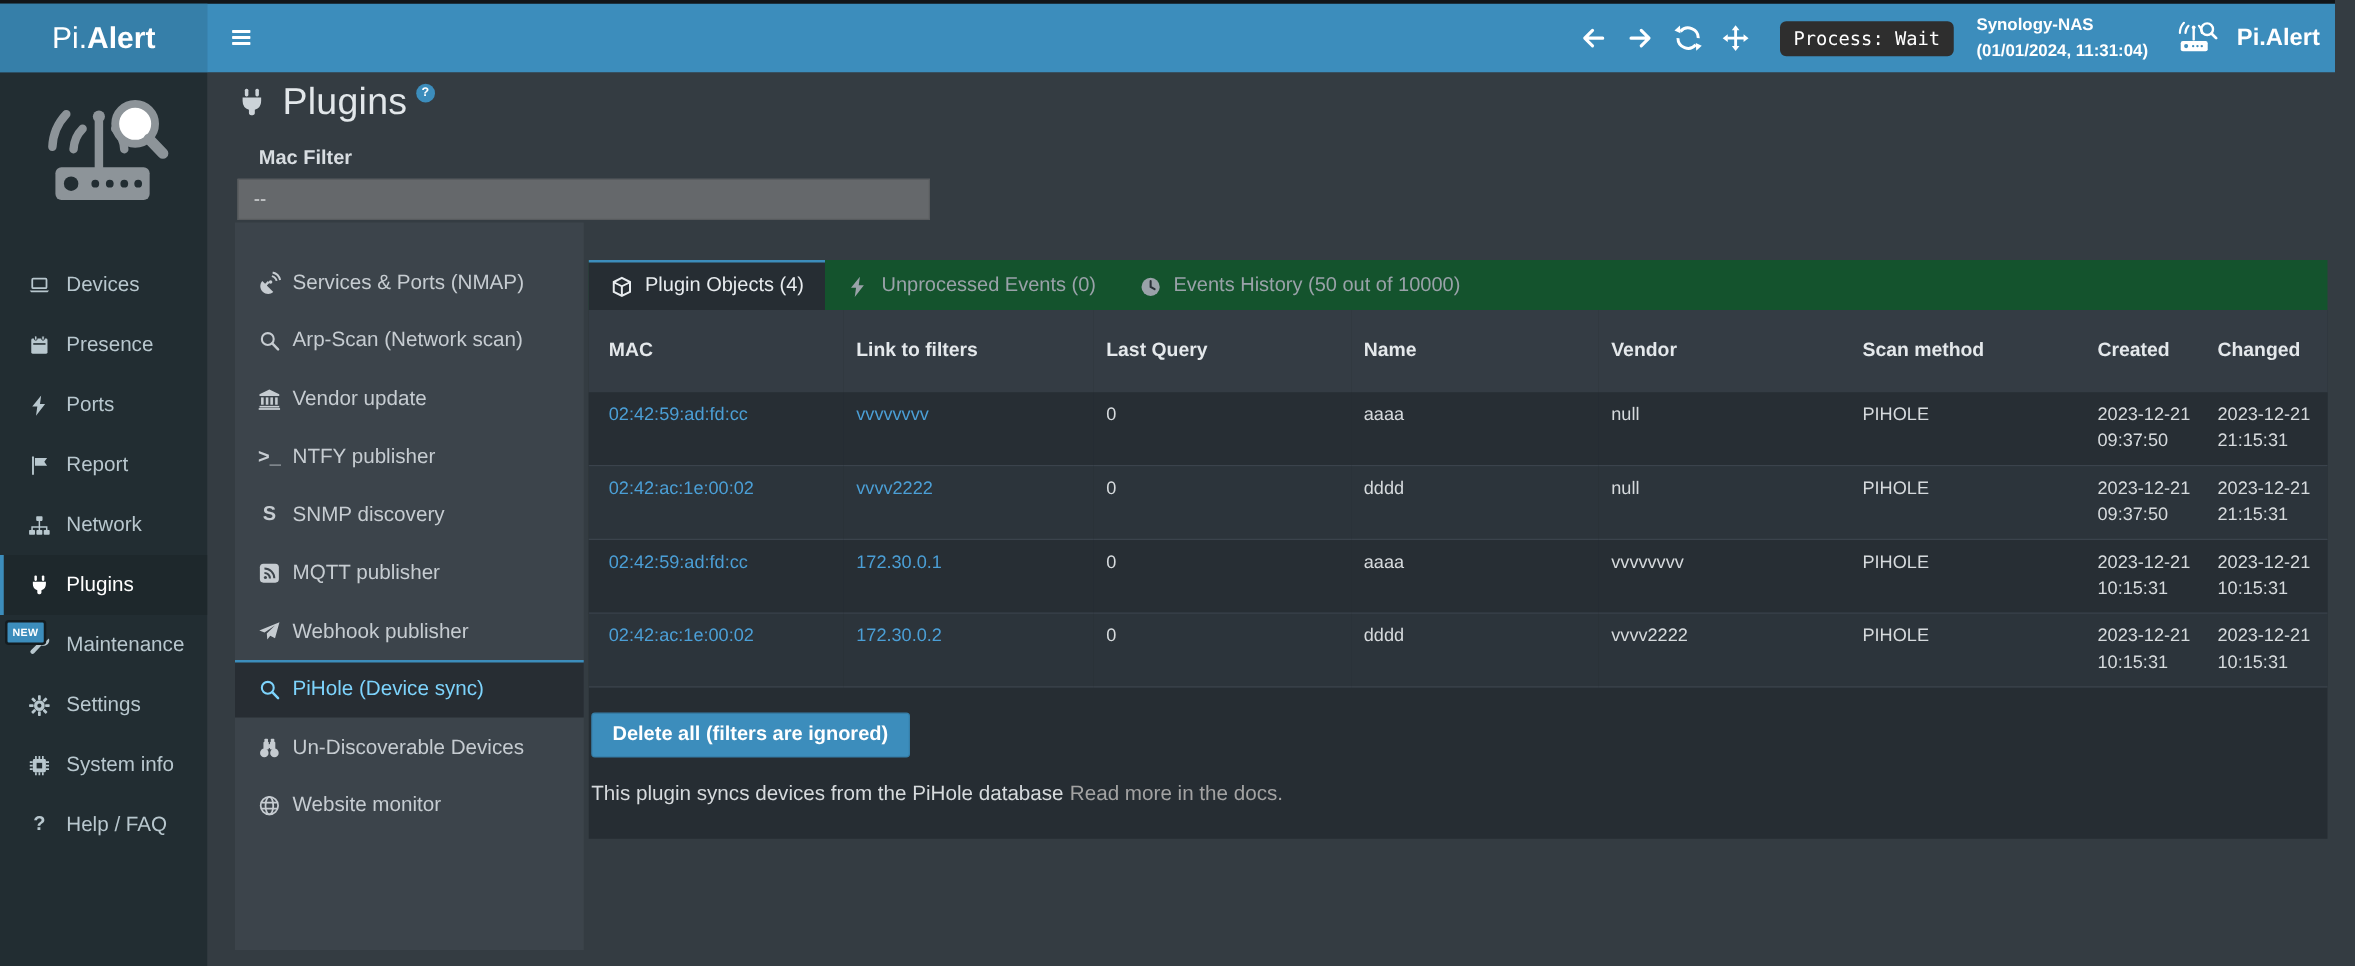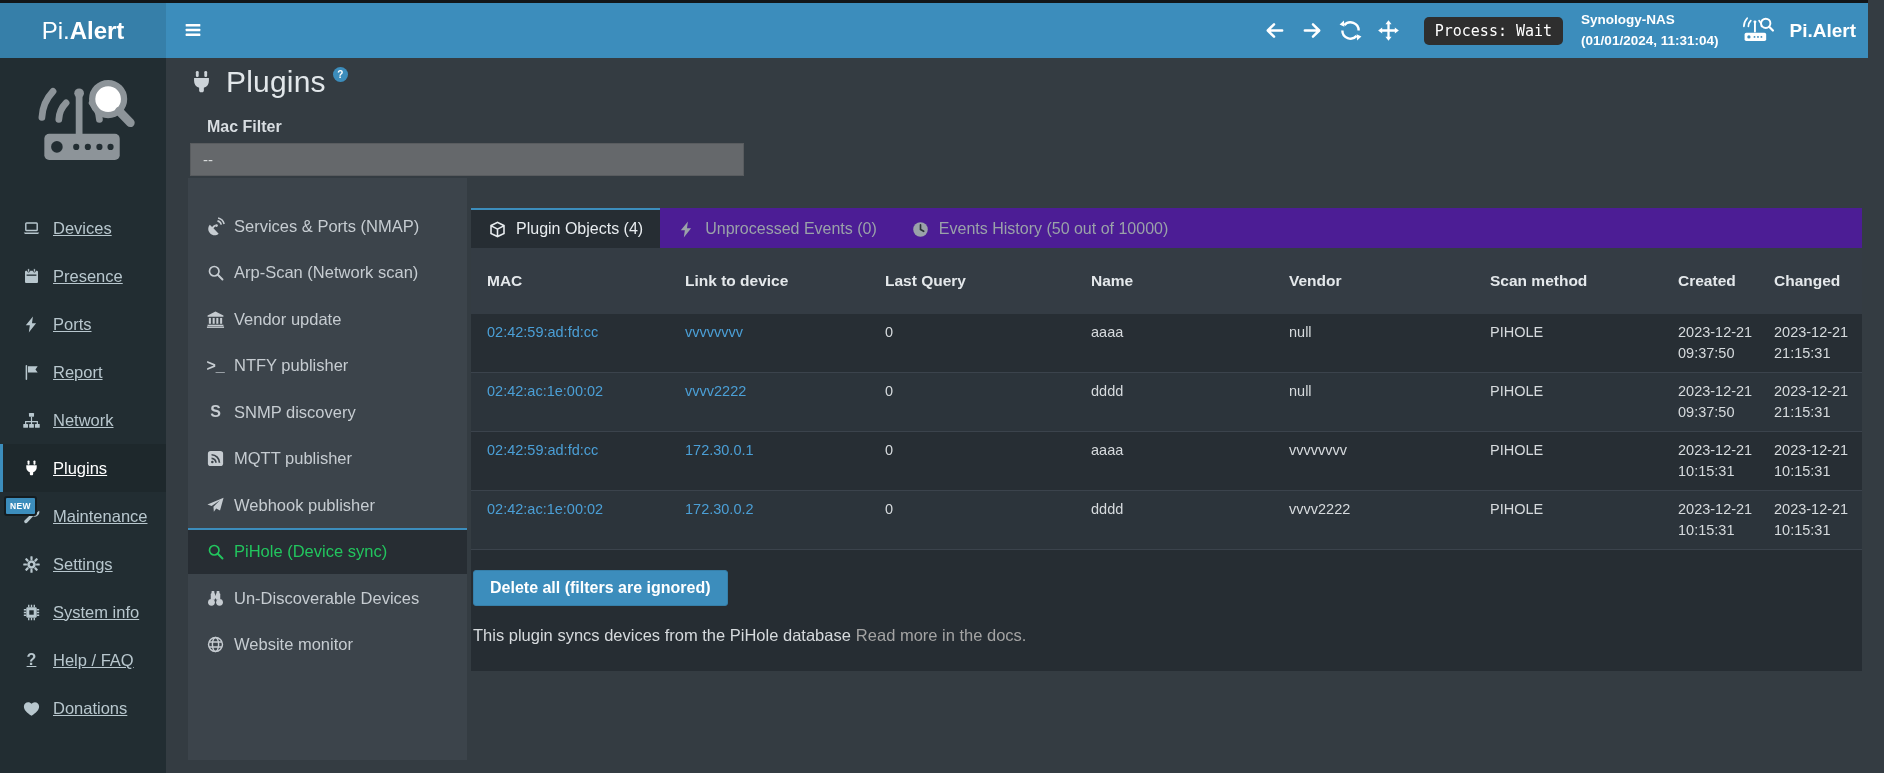--- a/index.html
+++ b/index.html
@@ -26,21 +26,21 @@
   .host-block { margin-left:18px; font-size:13.5px; font-weight:600; line-height:1.55; white-space:nowrap; }
   .router-small { width:38px; height:29px; color:#fff; margin-left:24px; }
   .brand { margin-left:9px; font-size:19px; font-weight:bold; }
 
   
   .sidebar { position:absolute; top:58px; left:0; width:166px; bottom:0; background:#222d32; }
   .logo-art { width:116px; margin:14px auto 0 auto; }
   .side-nav { margin-top:24px; }
   .side-item {
     height:48px; display:flex; align-items:center; gap:12px; padding-left:19px;
-    color:#b8c7ce; font-size:16.5px; cursor:pointer; border-left:3px solid transparent;text-decoration:underline;
+    color:#b8c7ce; font-size:16.5px; cursor:pointer; border-left:3px solid transparent;
   }
   .side-item.active { background:#1e282c; color:#fff; border-left:3px solid #3c8dbc; }
   .icon16 { width:19px; height:19px; flex:0 0 19px; display:flex; align-items:center; justify-content:center; }
   .ticon { font-weight:bold; font-size:16px; font-family:"Liberation Sans",sans-serif; }
   .new-badge {
     position:absolute; left:4px; top:438px; background:#3c8dbc; color:#fff;
     font-size:8.5px; font-weight:bold; padding:3px 4px; border:2px solid #141c20; border-radius:3px;
     letter-spacing:0.3px;
   }
 
@@ -59,25 +59,25 @@
     background:#65686b; border:1px solid #595c5f; color:#d8dadb; font-size:15px;
     padding:0 12px; font-family:"Liberation Sans",sans-serif; outline:none;
   }
 
   
   .plugin-panel { position:absolute; left:22px; top:120px; width:279px; height:582px; background:#3c444b; padding-top:24px; }
   .plugin-item {
     height:46.5px; display:flex; align-items:center; gap:9px; padding-left:18px;
     color:#c6ccd1; font-size:16.5px; cursor:pointer; border-top:2px solid transparent;
   }
-  .plugin-item.active { background:#272d33; color:#22c55e; border-top:2px solid #3c8dbc; }
+  .plugin-item.active { background:#272d33; color:#7dd3fc; border-top:2px solid #3c8dbc; }
 
   
   .tab-area { position:absolute; left:305px; top:150px; width:1391px; }
-  .tabs { height:40px; background:#4c1d95; display:flex; }
+  .tabs { height:40px; background:#14532d; display:flex; }
   .tab {
     display:flex; align-items:center; gap:9px; padding:0 17px; font-size:16px; color:#9aa2a9;
     border-top:2px solid transparent; cursor:pointer; white-space:nowrap;
   }
   .tab.active { background:#262d33; color:#e8ecef; border-top:2px solid #3c8dbc; }
   .tab .icon16 svg { color:inherit; }
   .tab-content { background:#262d33; padding-bottom:26px; }
 
   table.obj-table { width:100%; border-collapse:collapse; table-layout:fixed; }
   .obj-table th {
@@ -298,28 +298,20 @@
           </svg>
         </span>
         <span>System info</span>
       </div>
       <div class="side-item">
         <span class="icon16">
           <span class="ticon">?</span>
         </span>
         <span>Help / FAQ</span>
       </div>
-      <div class="side-item">
-        <span class="icon16">
-          <svg viewBox="0 0 24 24">
-            <path fill="currentColor" d="M12 21.3C6.2 17.4 2.4 13.7 2.4 9.4 2.4 6.4 4.8 4 7.8 4c1.7 0 3.3.8 4.2 2.1A5.3 5.3 0 0 1 16.2 4c3 0 5.4 2.4 5.4 5.4 0 4.3-3.8 8-9.6 11.9z"></path>
-          </svg>
-        </span>
-        <span>Donations</span>
-      </div>
     </nav>
   <span class="new-badge">NEW</span>
 </aside>
 
 <main class="main">
 
   <div class="page-head">
     <span class="plug-ic">
         <svg viewBox="0 0 24 24">
           <g fill="currentColor">
@@ -483,21 +475,21 @@
             <col style="width:206px">
             <col style="width:198px">
           <col style="width:201px">
             <col style="width:188px">
             <col style="width:96px">
             <col style="width:98px">
         </colgroup>
         <thead>
             <tr>
               <th>MAC</th>
-              <th>Link to device</th>
+              <th>Link to filters</th>
               <th>Last Query</th>
               <th>Name</th>
               <th>Vendor</th>
               <th>Scan method</th>
               <th>Created</th>
               <th>Changed</th>
             </tr>
           </thead>
         <tbody>
             <tr>

